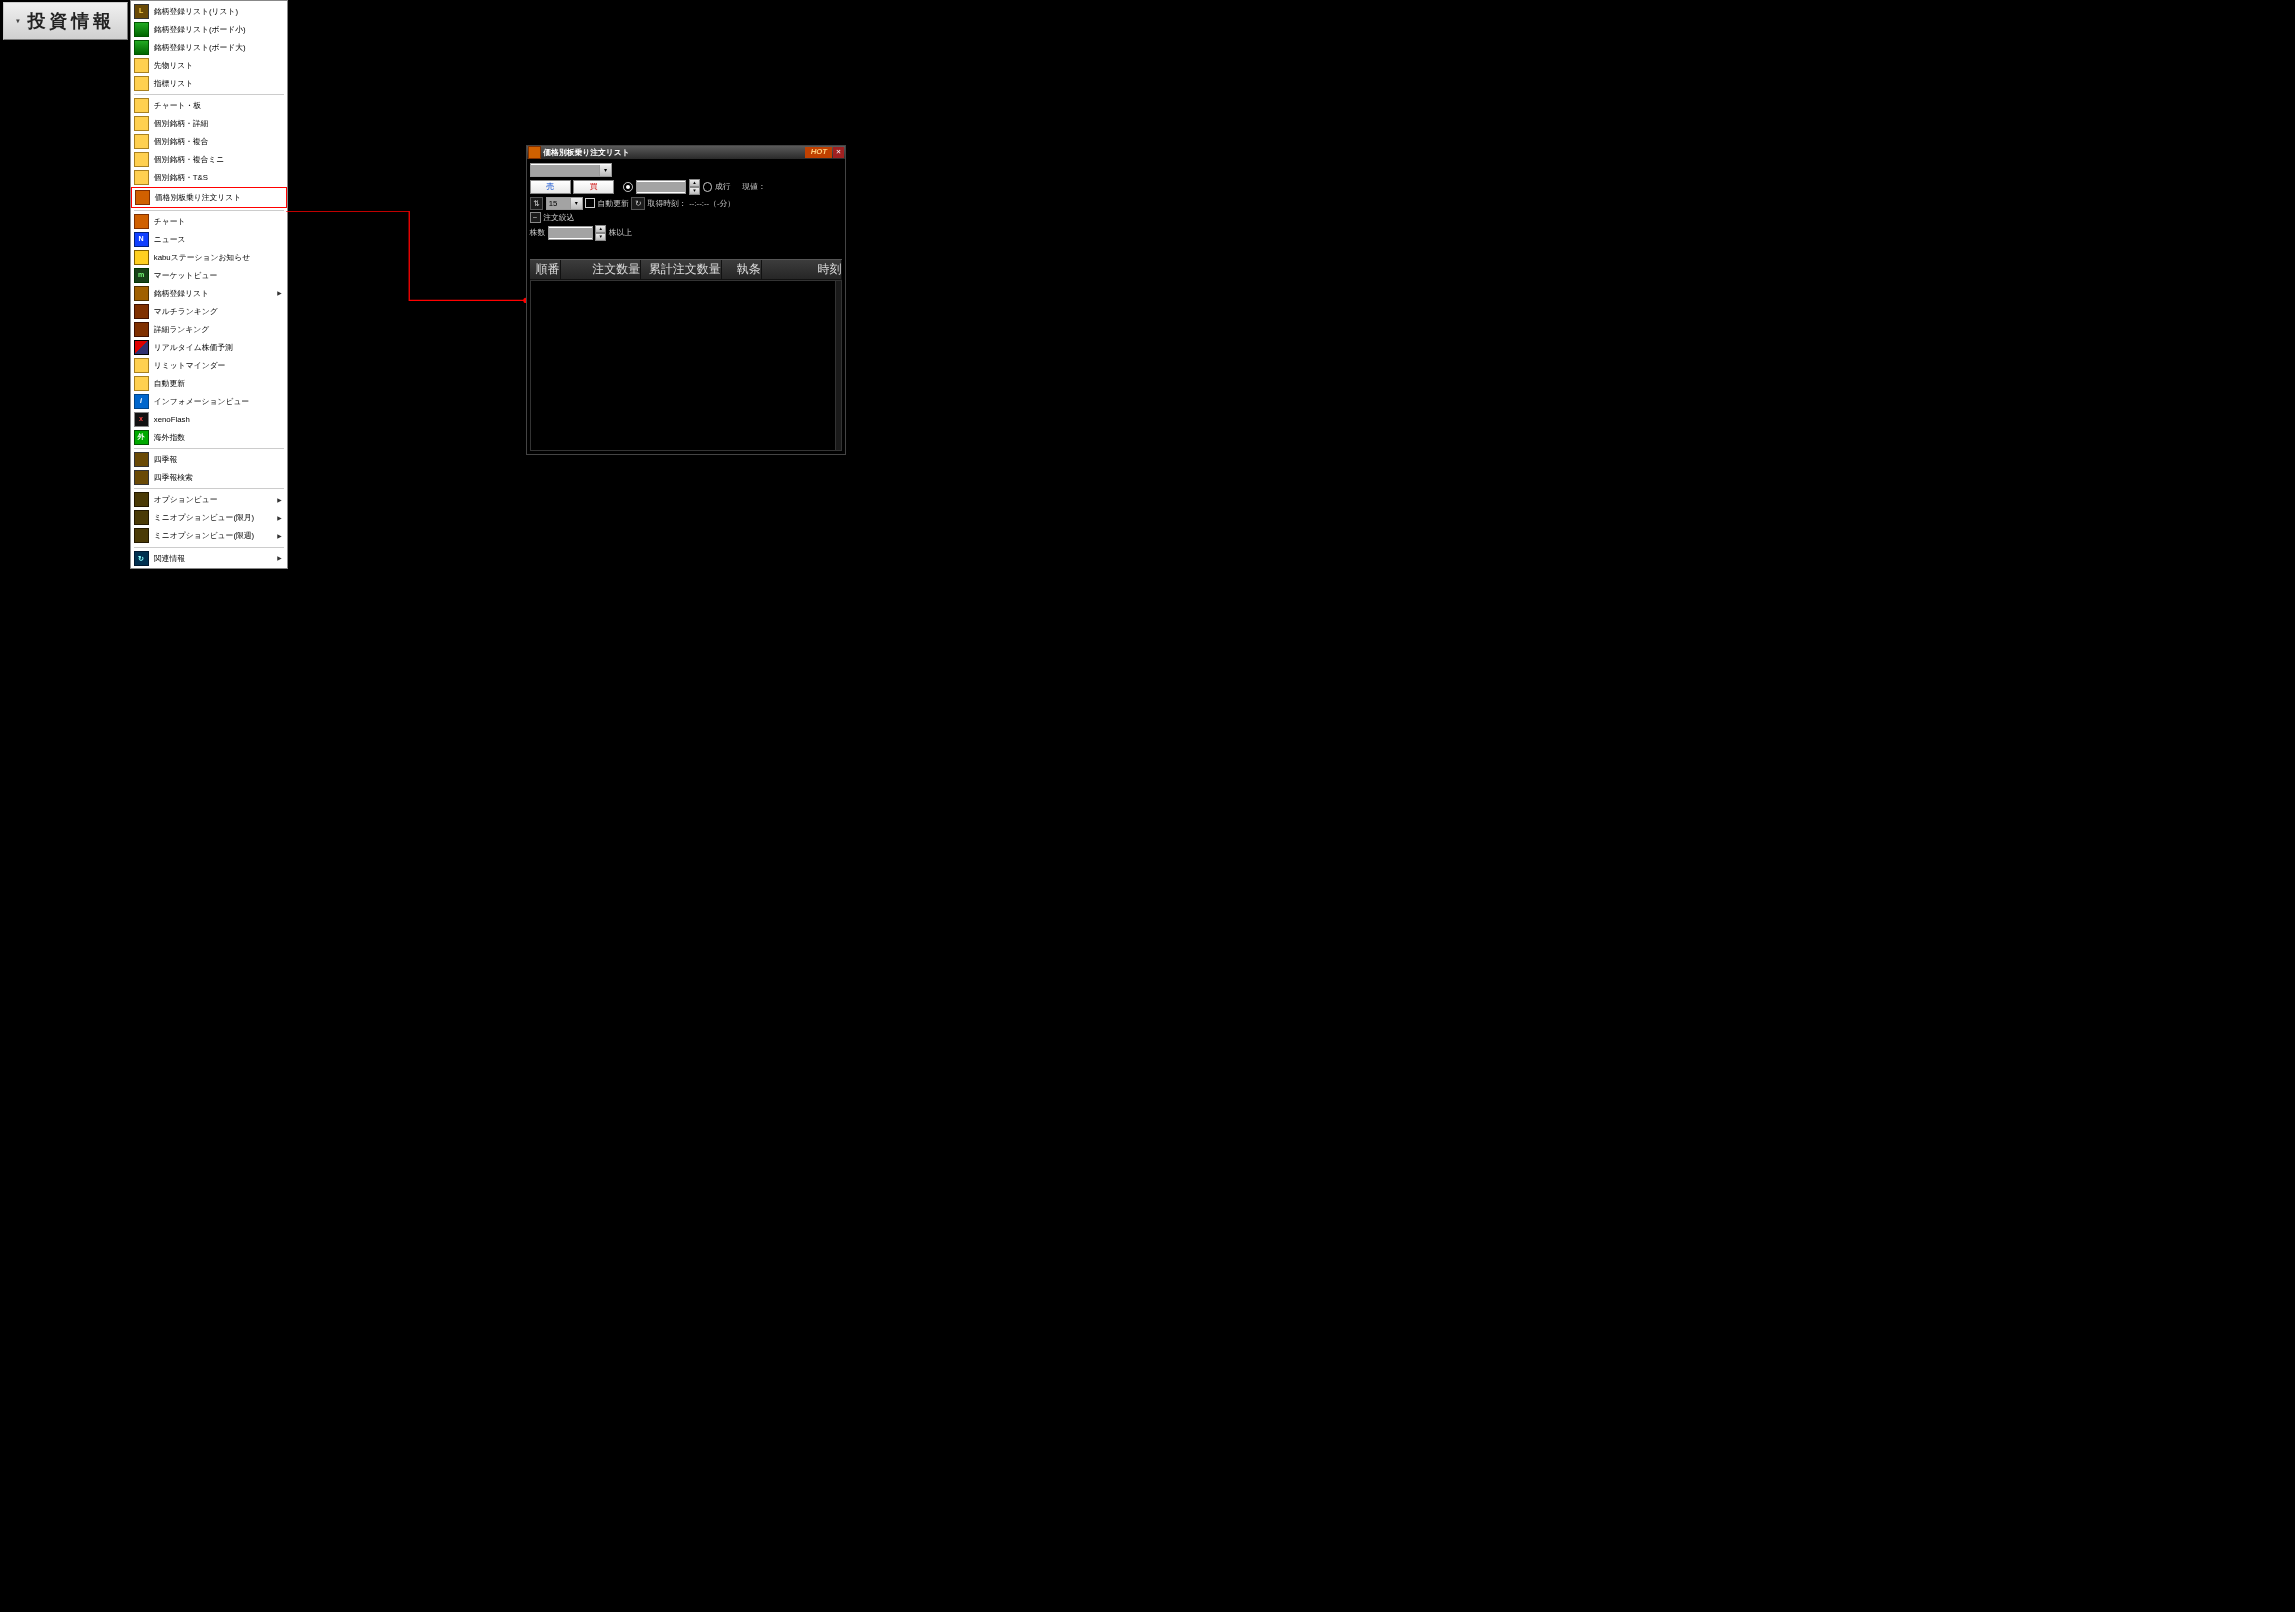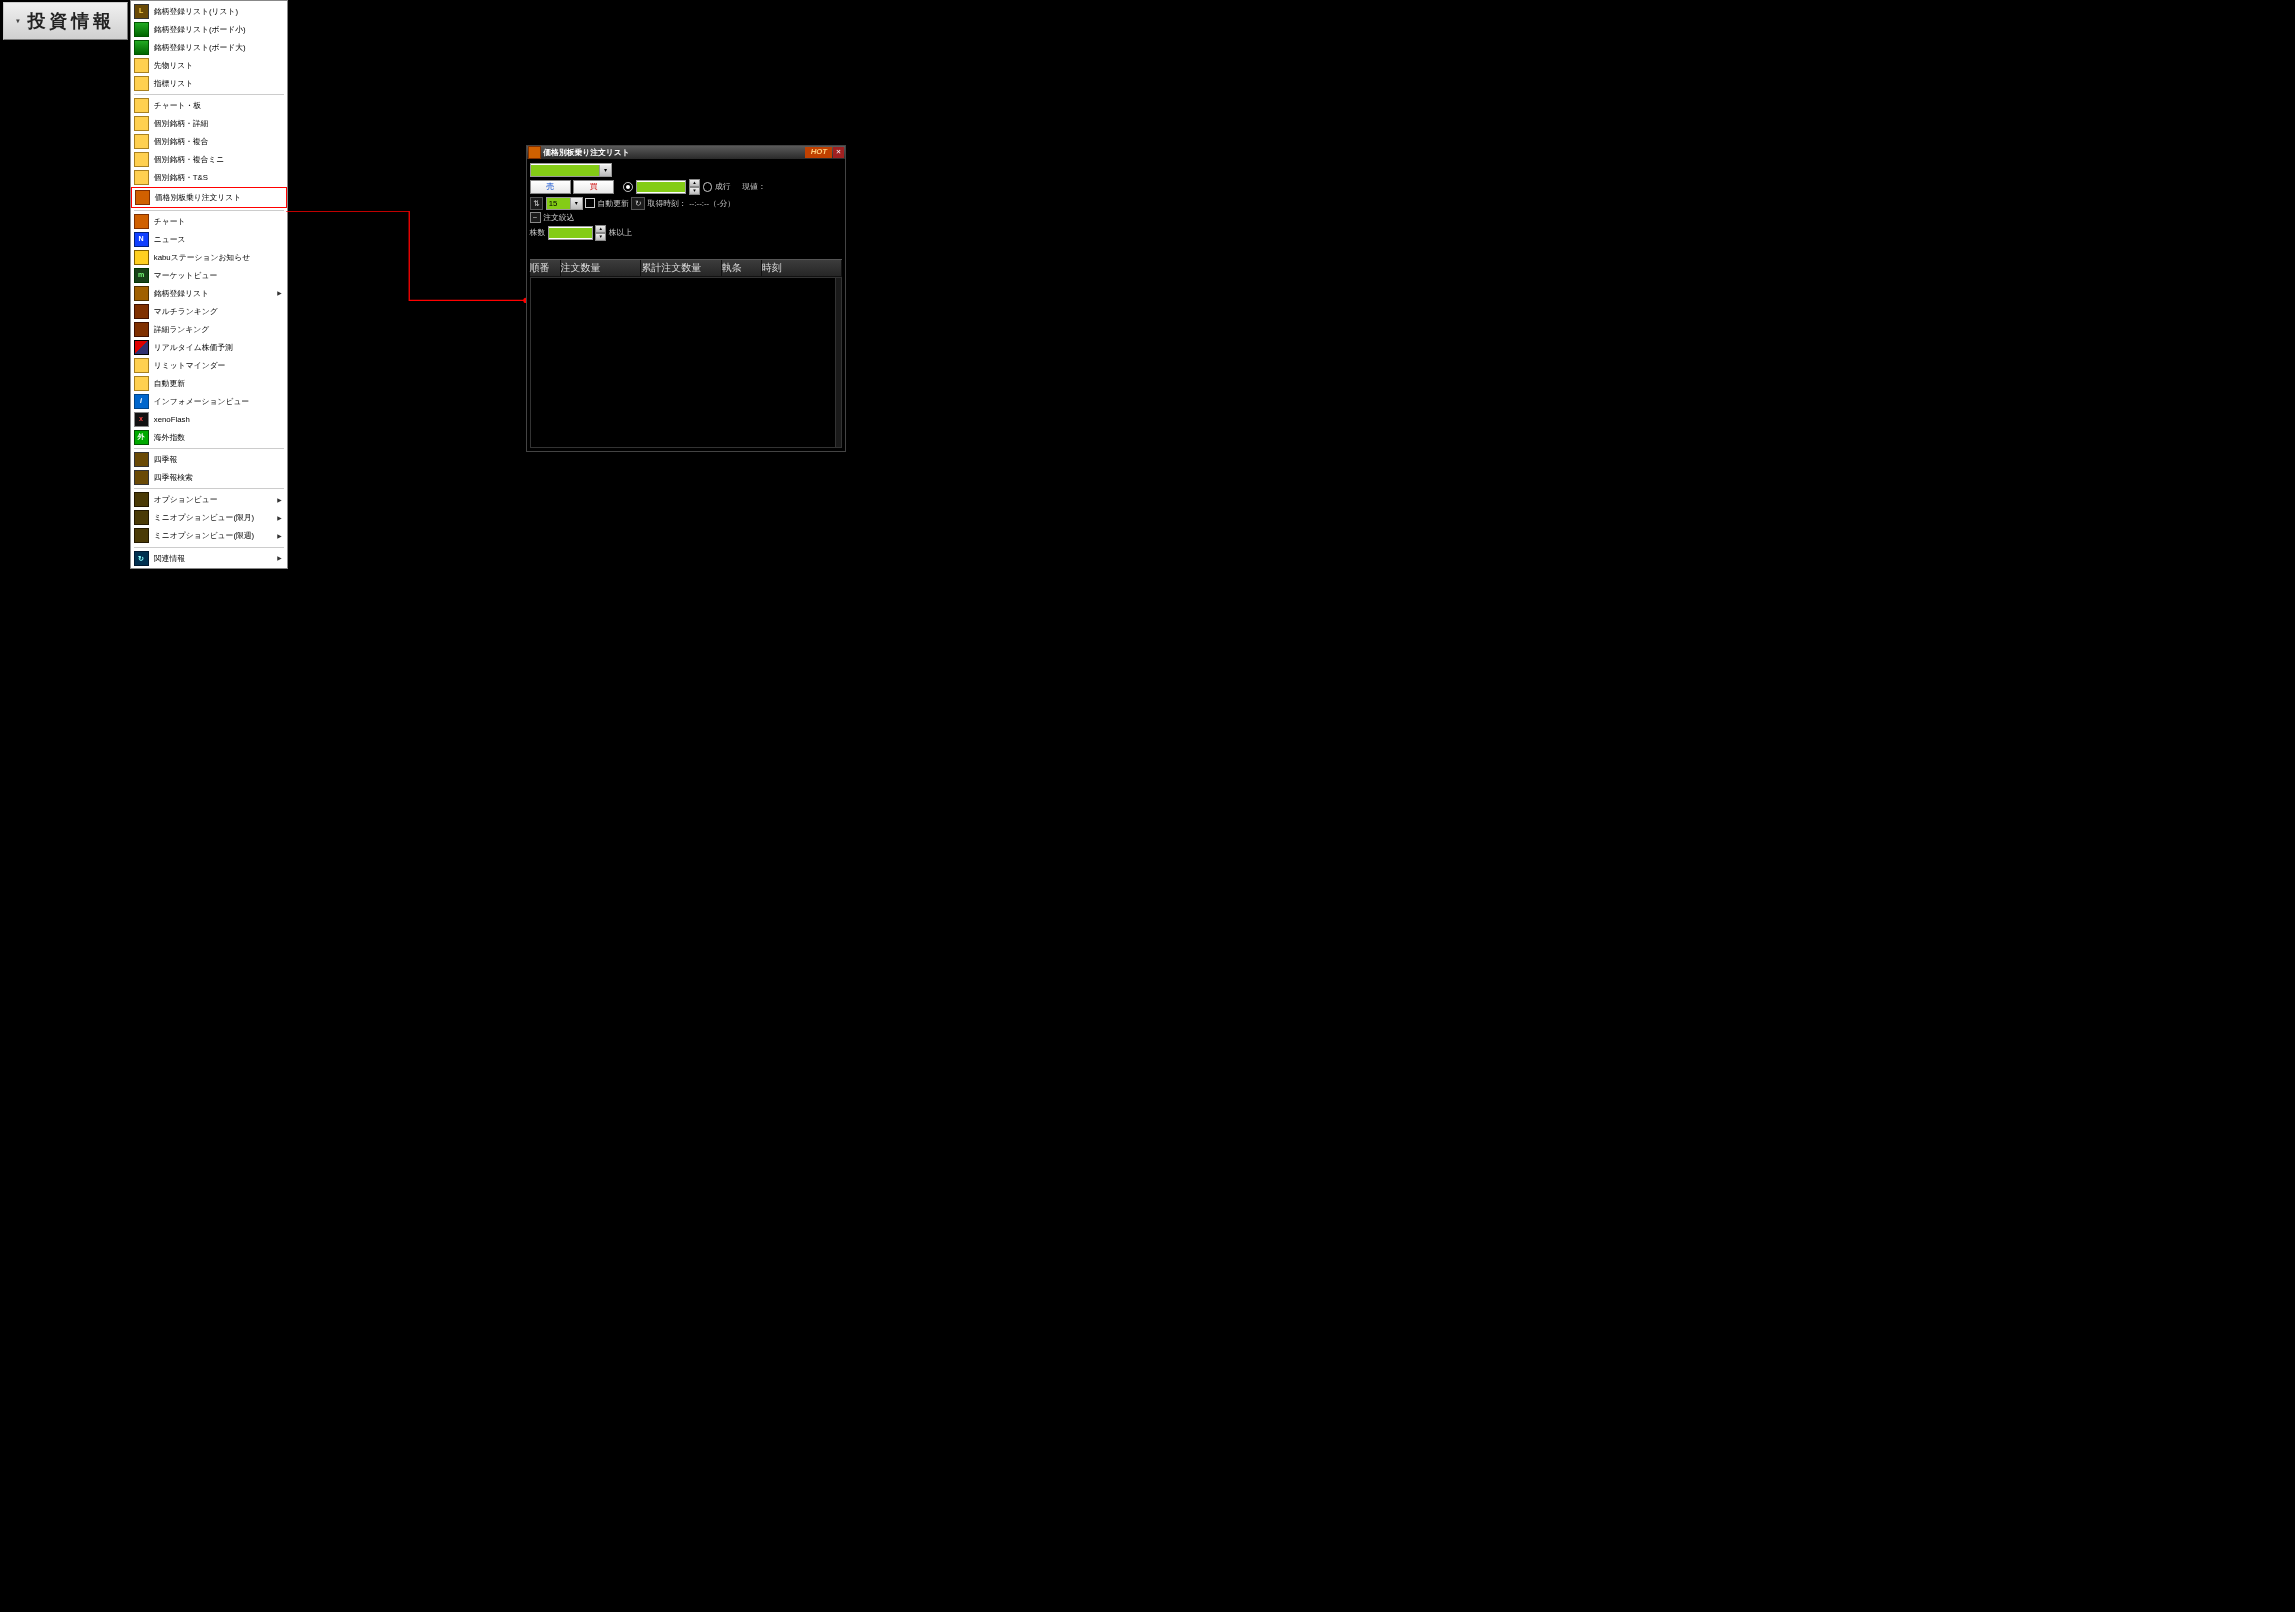--- a/index.html
+++ b/index.html
@@ -30,34 +30,34 @@
 .red-line{position:absolute;left:286px;top:211px;width:240px;height:92px;pointer-events:none}
 .win{position:absolute;left:526px;top:145px;width:318px;background:#000;border:0.6px solid #444}
 .win-title{height:13px;background:linear-gradient(#5a5a5a,#2a2a2a);display:flex;align-items:center;color:#fff;padding:0 1.3px}
 .win-title .ti{width:10.4px;height:10.4px;background:#d06000;border:0.6px solid #803000;margin-right:2.6px}
 .win-title .ttxt{flex:1;font-weight:bold}
 .hot{background:#c04000;color:#ffd080;padding:0 5.2px;font-weight:bold;font-style:italic;margin-right:1px;height:10.4px;line-height:10.4px;cursor:pointer}
 .win-close{width:10.4px;height:10.4px;background:#a02020;color:#fff;display:flex;align-items:center;justify-content:center;cursor:pointer;font-size:6.5px}
 .win-body{padding:2.6px;color:#fff}
 .row{display:flex;align-items:center;margin:1.9px 0;gap:2.6px}
 .combo{background:#fff;border:0.6px solid #999;height:11.7px;display:flex;align-items:center}
-.combo input{border:0;outline:0;padding:0 1.9px;height:10.4px;font-size:7.8px;background:#84cc16}
+.combo input{border:0;outline:0;padding:0 1.9px;height:10.4px;font-size:7.8px;background:#a3a3a3}
 .combo .cbtn{width:10.4px;height:10.4px;background:linear-gradient(#eee,#bbb);border-left:0.6px solid #999;display:flex;align-items:center;justify-content:center;font-size:5.2px;color:#000;cursor:pointer}
 .btn-sell{width:39px;height:11.7px;background:linear-gradient(#fff,#e8e8e8);border:0.6px solid #888;color:#04c;display:flex;align-items:center;justify-content:center;cursor:pointer}
 .btn-buy{width:39px;height:11.7px;background:linear-gradient(#fff,#e8e8e8);border:0.6px solid #888;color:#c00;display:flex;align-items:center;justify-content:center;cursor:pointer}
 .radio{width:7.8px;height:7.8px;border-radius:50%;border:0.6px solid #ccc;background:#000;display:inline-flex;align-items:center;justify-content:center;cursor:pointer}
 .radio.on::after{content:"";width:3.9px;height:3.9px;border-radius:50%;background:#fff}
 .spin{display:flex;flex-direction:column}
 .spin div{width:9px;height:5.8px;background:linear-gradient(#eee,#bbb);border:0.6px solid #888;font-size:4.5px;display:flex;align-items:center;justify-content:center;color:#000;cursor:pointer}
 .refresh-ic{width:11.7px;height:11.7px;background:#1a1a1a;border:0.6px solid #555;display:flex;align-items:center;justify-content:center;color:#ccc;cursor:pointer}
 .chk{width:7.8px;height:7.8px;border:0.6px solid #ccc;background:#000;cursor:pointer}
 .lbl{color:#ccc}
 .expand{width:9px;height:9px;border:0.6px solid #888;background:#1a1a1a;color:#ccc;display:flex;align-items:center;justify-content:center;cursor:pointer;font-size:7.8px}
 .tbl-head{display:flex;background:linear-gradient(#3c3c3c,#262626);border-top:0.6px solid #555;border-bottom:0.6px solid #111}
-.th{flex:1;text-align:left;color:#ddd;padding:1.3px 0;border-right:0.6px solid #111;font-size:10px}
+.th{flex:1;text-align:right;color:#ddd;padding:1.3px 0;border-right:0.6px solid #111;font-size:12px}
 .tbl-body{height:169px;background:#000;border:0.6px solid #333;position:relative}
 .sb{position:absolute;right:0;top:0;bottom:0;width:5.2px;background:#1a1a1a;border-left:0.6px solid #333}
 </style>
 </head>
 <body>
 
 <div class="main-btn">
   <span class="arrow">▾</span>
   <span>投資情報</span>
 </div>

